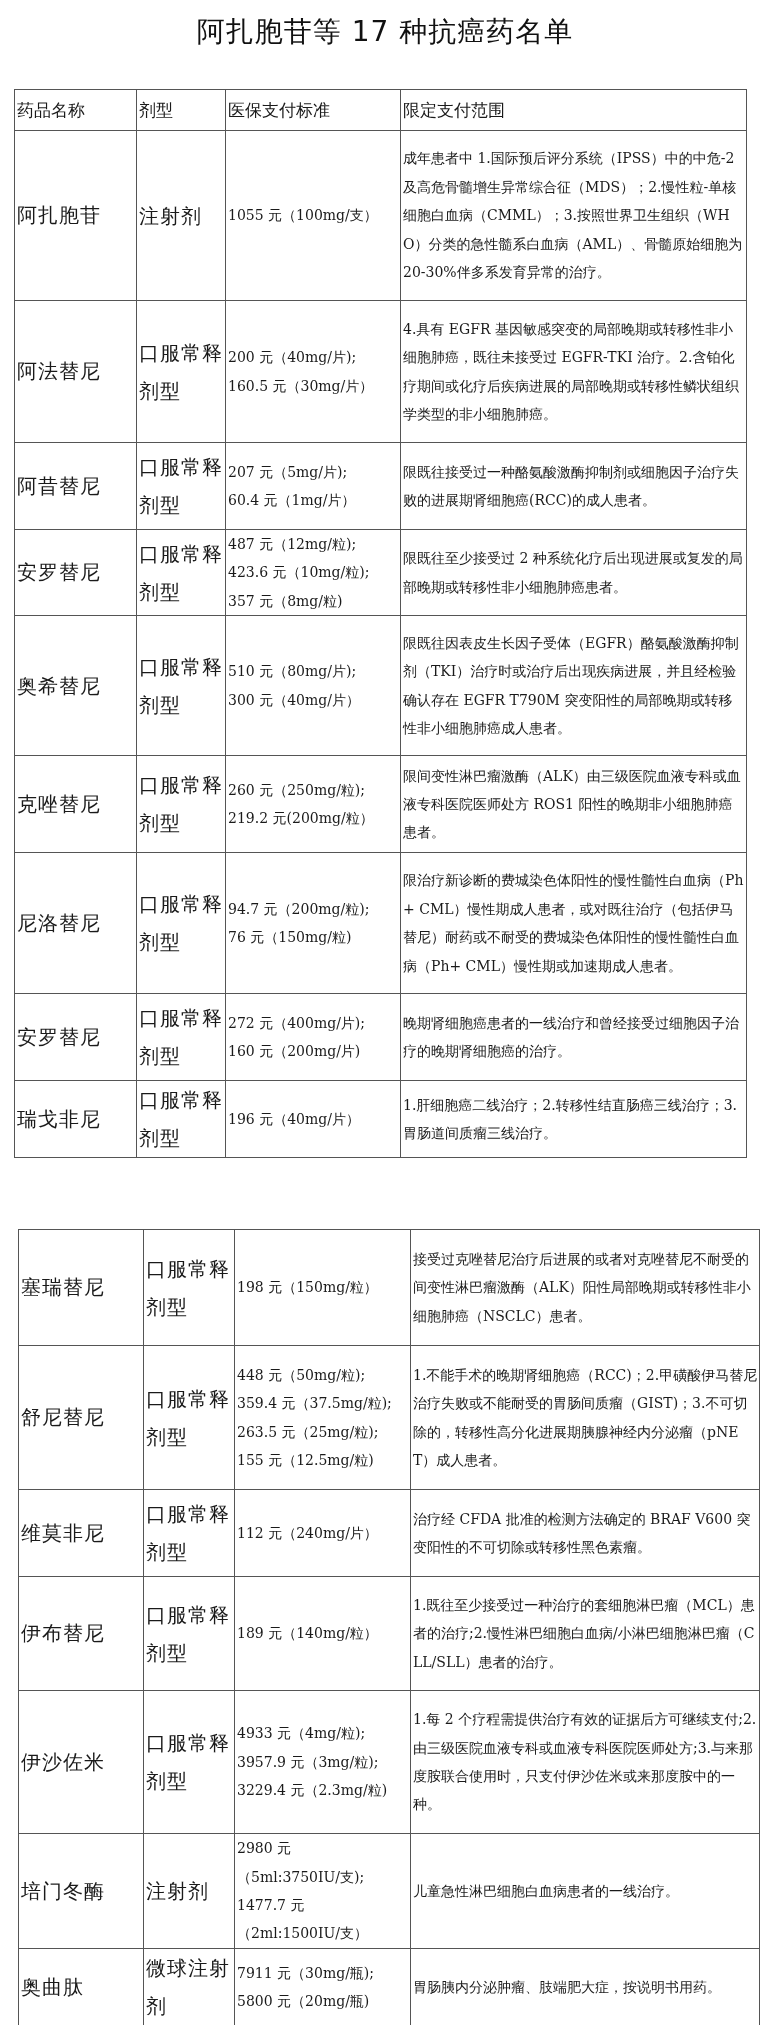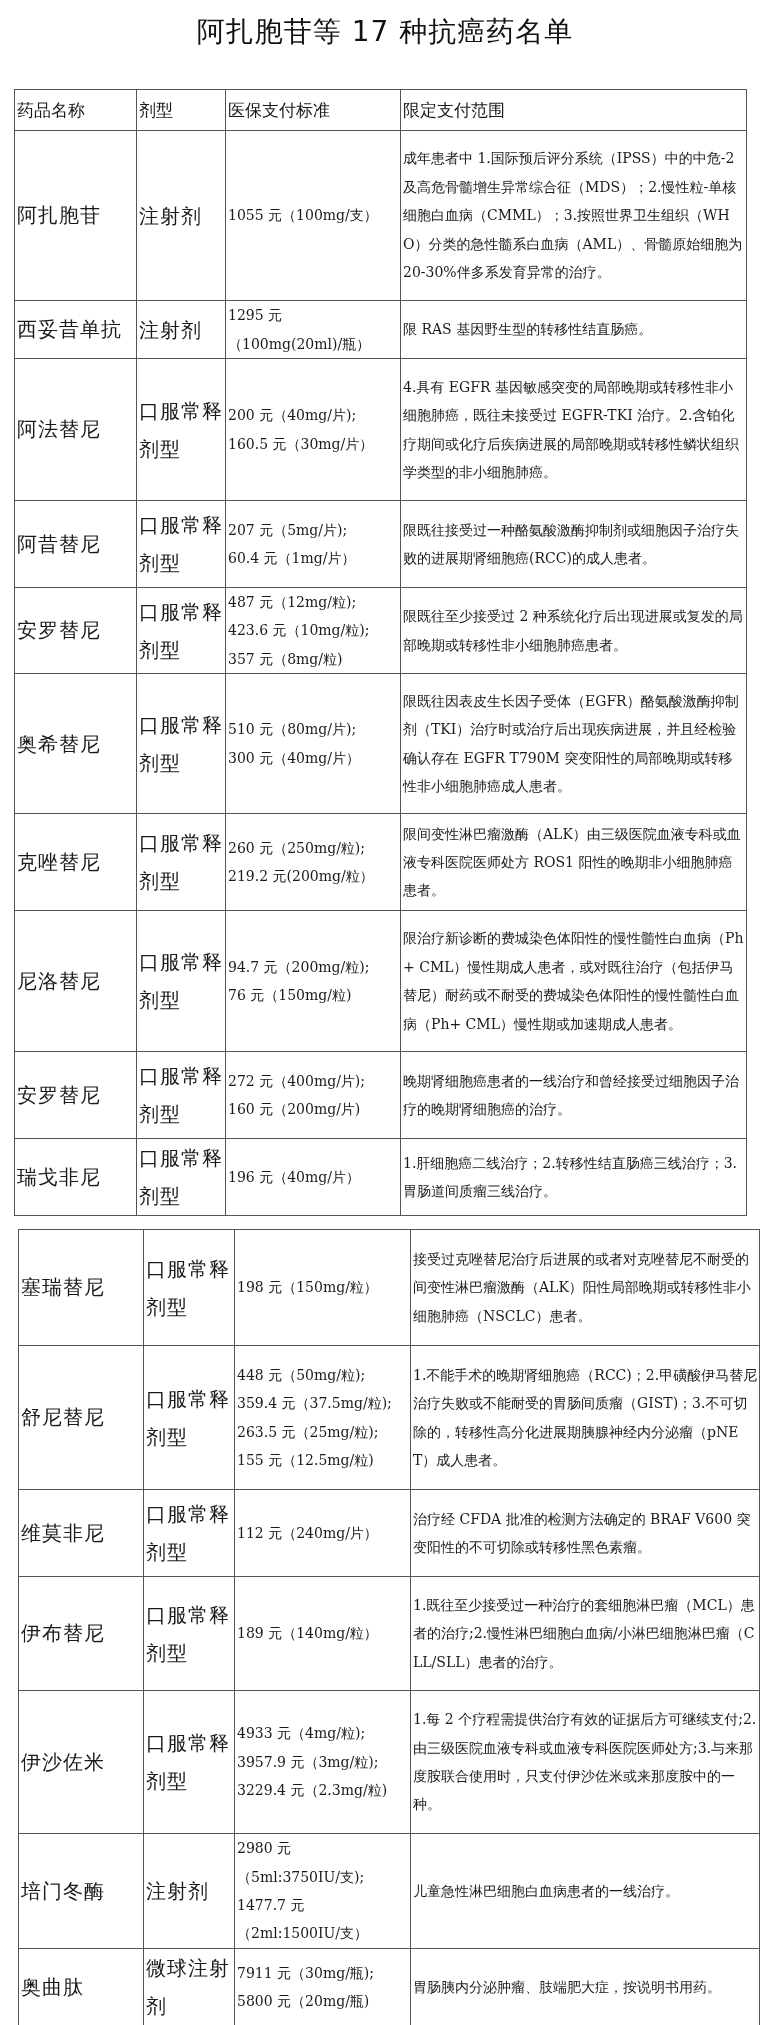--- a/index.html
+++ b/index.html
@@ -51,27 +51,20 @@
       <th>医保支付标准</th>
       <th>限定支付范围</th>
     </tr>
   </thead>
   <tbody>
     <tr style="height:170px">
       <td class="name">阿扎胞苷</td>
       <td class="form">注射剂</td>
       <td class="price">1055 元（100mg/支）</td>
       <td class="scope">成年患者中 1.国际预后评分系统（IPSS）中的中危-2 及高危骨髓增生异常综合征（MDS）；2.慢性粒-单核细胞白血病（CMML）；3.按照世界卫生组织（WHO）分类的急性髓系白血病（AML）、骨髓原始细胞为 20-30%伴多系发育异常的治疗。</td>
-    </tr>
-    <tr style="height:58px">
-      <td class="name">西妥昔单抗</td>
-      <td class="form">注射剂</td>
-      <td class="price">1295 元
-（100mg(20ml)/瓶）</td>
-      <td class="scope">限 RAS 基因野生型的转移性结直肠癌。</td>
     </tr>
     <tr style="height:142px">
       <td class="name">阿法替尼</td>
       <td class="form">口服常释剂型</td>
       <td class="price">200 元（40mg/片);
 160.5 元（30mg/片）</td>
       <td class="scope">4.具有 EGFR 基因敏感突变的局部晚期或转移性非小细胞肺癌，既往未接受过 EGFR-TKI 治疗。2.含铂化疗期间或化疗后疾病进展的局部晚期或转移性鳞状组织学类型的非小细胞肺癌。</td>
     </tr>
     <tr style="height:87px">
       <td class="name">阿昔替尼</td>

